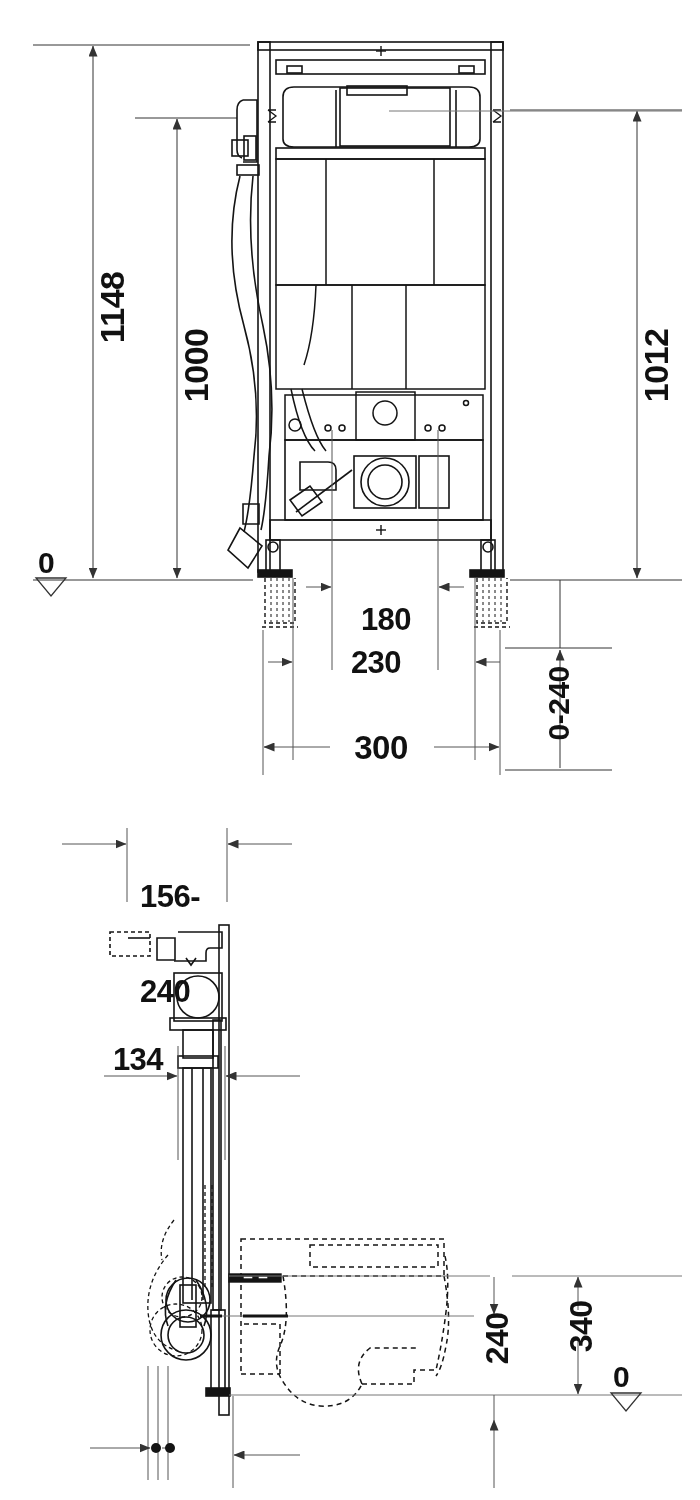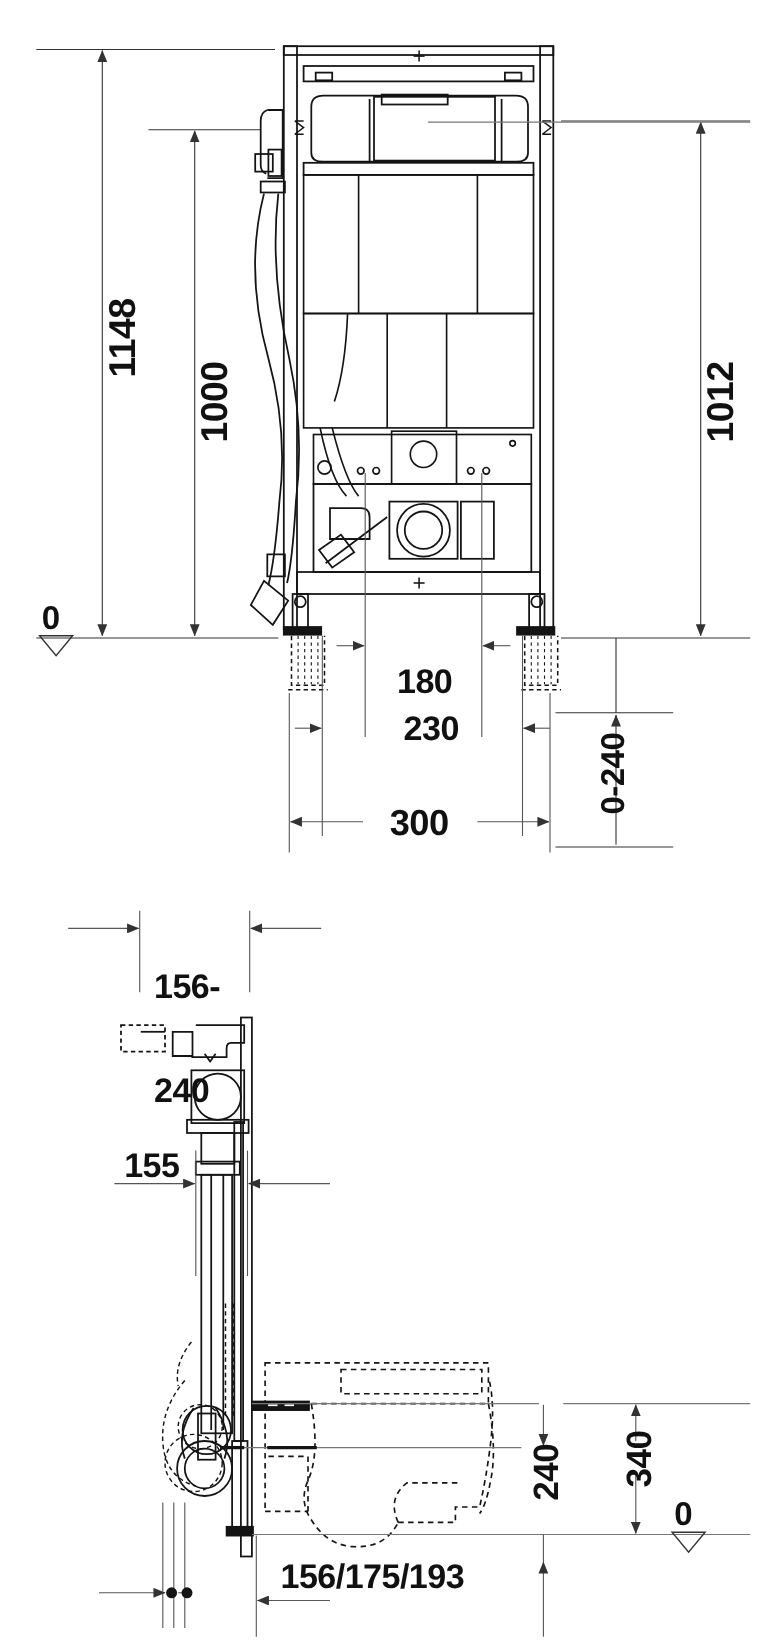--- a/index.html
+++ b/index.html
@@ -316,34 +316,33 @@
   <div class="dimtext vert" style="left:52px;top:290px;width:120px;text-align:center;font-size:34px;">1148</div>
 
   <div class="dimtext vert" style="left:136px;top:348px;width:120px;text-align:center;font-size:34px;">1000</div>
 
   <div class="dimtext vert" style="left:596px;top:348px;width:120px;text-align:center;font-size:34px;">1012</div>
 
   <div class="dimtext" style="left:38px;top:548px;font-size:30px;">0</div>
 
   <div class="dimtext" style="left:336px;top:572px;width:100px;text-align:center;font-size:31px;margin-top:32px;">180</div>
 
-  <div class="dimtext" style="left:342px;top:647px;width:100px;text-align:center;font-size:31px;">230</div>
+  <div class="dimtext" style="left:326px;top:647px;width:100px;text-align:center;font-size:31px;">230</div>
 
   <div class="dimtext" style="left:331px;top:731px;width:100px;text-align:center;font-size:33px;">300</div>
 
   <div class="dimtext vert" style="left:494px;top:688px;width:130px;text-align:center;font-size:30px;">0-240</div>
 
   <div class="dimtext" style="left:140px;top:818px;width:100px;text-align:left;font-size:31px;">
     <div>156-</div>
     <div>240</div>
   </div>
 
-  <div class="dimtext" style="left:98px;top:1044px;width:80px;text-align:center;font-size:31px;">155</div>
+  <div class="dimtext" style="left:98px;top:1044px;width:80px;text-align:center;font-size:31px;">134</div>
 
   <div class="dimtext vert" style="left:437px;top:1322px;width:120px;text-align:center;font-size:32px;">240</div>
 
   <div class="dimtext vert" style="left:521px;top:1310px;width:120px;text-align:center;font-size:32px;">340</div>
 
   <div class="dimtext" style="left:613px;top:1362px;font-size:30px;">0</div>
 
-  <div class="dimtext" style="left:255px;top:1418px;font-size:31px;">156/175/193</div>
 
 </div>
 
 </body></html>

